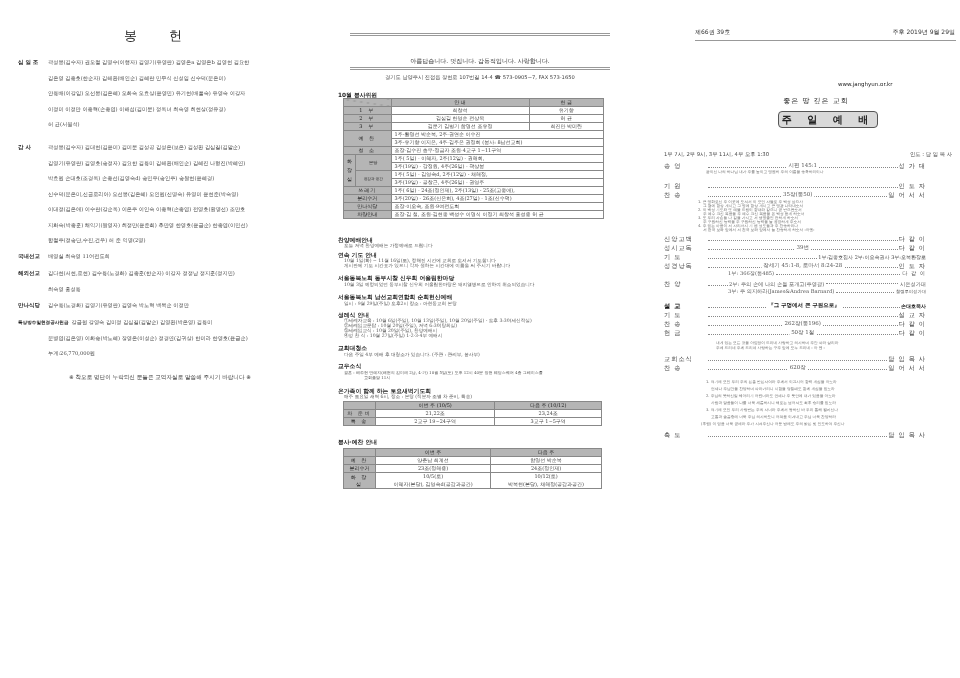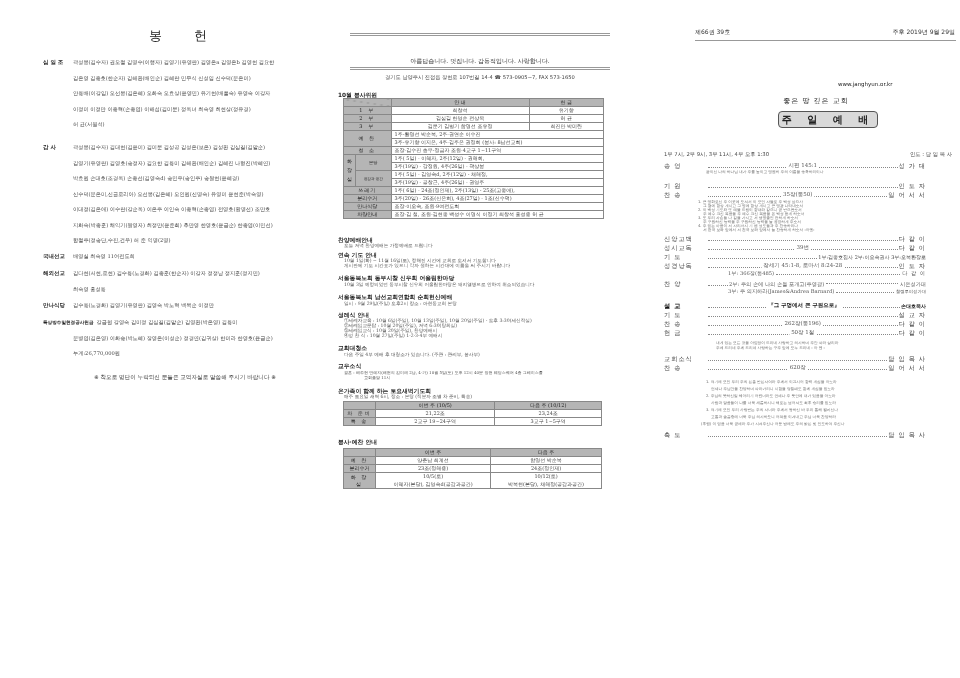--- a/index.html
+++ b/index.html
@@ -1,20 +1,20 @@
 <!DOCTYPE html>
 <html><head>
 <meta charset="utf-8">
 <style>
   * { box-sizing: border-box; margin: 0; padding: 0; }
   html, body { width: 960px; height: 678px; background: #ffffff; overflow: hidden; }
   body { font-family: "DejaVu Serif", "Liberation Serif", serif; color: #333; position: relative; }
 
   .panel { position: absolute; top: 0; height: 678px; }
-  #left { left: 0; width: 320px; margin-left: 25px; }
+  #left { left: 0; width: 320px; }
   #mid { left: 320px; width: 320px; }
   #right { left: 656px; width: 320px; }
 
   
   .lp-title { position: absolute; top: 27px; left: 0; width: 320px; text-align: center; font-size: 13px; letter-spacing: 14px; color: #222; font-family: "DejaVu Sans", sans-serif; }
   .off-group { position: absolute; left: 18px; width: 295px; }
   .off-row { display: flex; font-size: 5.2px; line-height: 15.5px; color: #444; }
   .off-label { width: 30px; flex: none; font-weight: bold; font-family: "DejaVu Sans", sans-serif; color: #222; font-size: 5.5px; }
   .off-text { flex: 1; white-space: nowrap; overflow: hidden; }
   .lp-note { position: absolute; top: 374px; left: 0; width: 320px; text-align: center; font-size: 5.6px; color: #333; font-family: "DejaVu Sans", sans-serif; }

